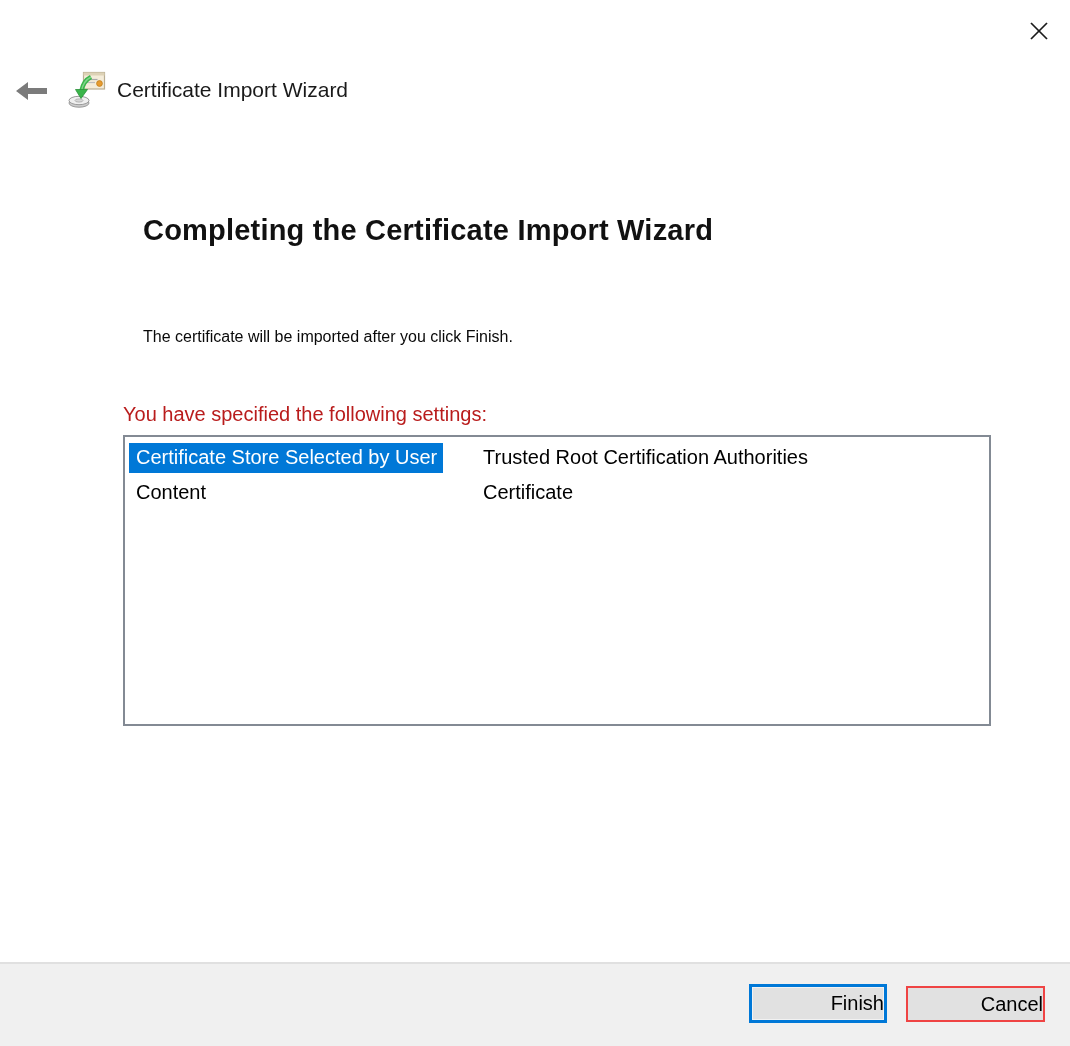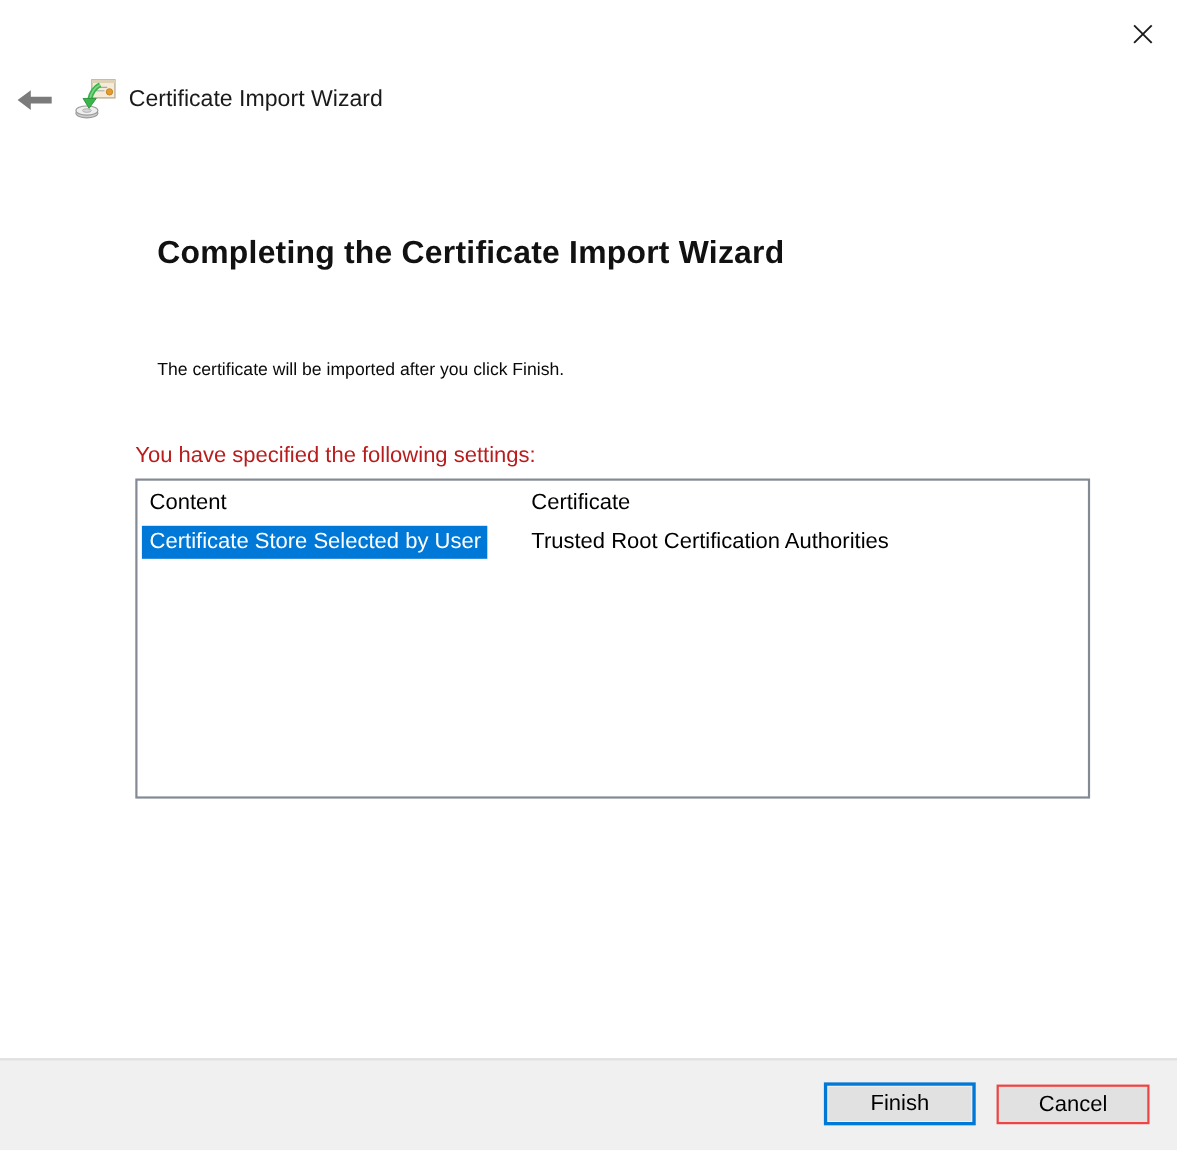--- a/index.html
+++ b/index.html
@@ -93,21 +93,21 @@
     width:1070px; height:84px;
     background:#f0f0f0;
     border-top:2px solid #e0e0e0;
   }
   .btn {
     position:absolute;
     font-family:inherit;
     font-size:20px;
     color:#000;
     background:#e1e1e1;
-    text-align:center;
+    text-align:right;
     cursor:pointer;
   }
   .btn-finish {
     left:749px; top:20px;
     width:138px; height:39px;
     border:3px solid #0078d7;
     box-shadow:inset 0 0 0 1px #f2f2f2;
   }
   .btn-cancel {
     left:906px; top:22px;
@@ -152,29 +152,29 @@
     <div class="header-title">Certificate Import Wizard</div>
   </div>
 
   <h1 class="heading">Completing the Certificate Import Wizard</h1>
   <div class="description">The certificate will be imported after you click Finish.</div>
   <div class="settings-label">You have specified the following settings:</div>
 
   <div class="listbox">
     <div class="lb-row">
       <div class="lb-name">
+        <span class="selected">Certificate Store Selected by User</span>
+      </div>
+      <div class="lb-value">Trusted Root Certification Authorities</div>
+    </div>
+    <div class="lb-row">
+      <div class="lb-name">
         <span class="plain">Content</span>
       </div>
       <div class="lb-value">Certificate</div>
-    </div>
-    <div class="lb-row">
-      <div class="lb-name">
-        <span class="selected">Certificate Store Selected by User</span>
-      </div>
-      <div class="lb-value">Trusted Root Certification Authorities</div>
     </div>
   </div>
 
   <div class="footer">
     <button class="btn btn-finish">Finish</button>
     <button class="btn btn-cancel">Cancel</button>
   </div>
 
 </div>
 

